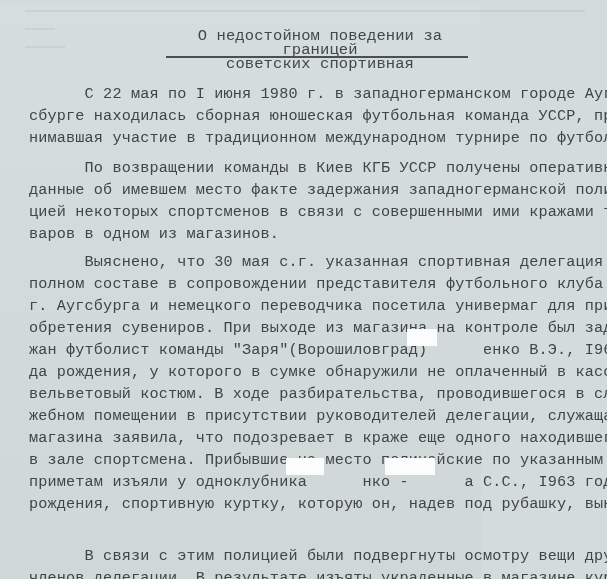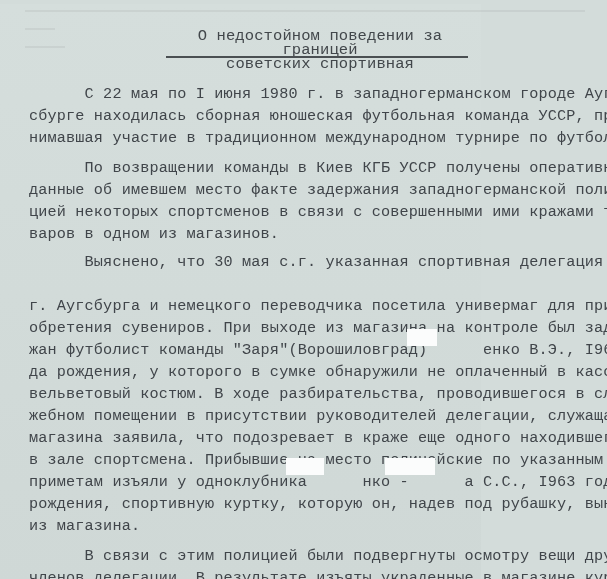--- a/index.html
+++ b/index.html
@@ -60,31 +60,31 @@
   <div class="line" style="top:81px;">      С 22 мая по I июня 1980 г. в западногерманском городе Ауг-</div>
   <div class="line" style="top:103px;">сбурге находилась сборная юношеская футбольная команда УССР, при-</div>
   <div class="line" style="top:125px;">нимавшая участие в традиционном международном турнире по футболу.</div>
 
   <div class="line" style="top:155px;">      По возвращении команды в Киев КГБ УССР получены оперативные</div>
   <div class="line" style="top:177px;">данные об имевшем место факте задержания западногерманской поли-</div>
   <div class="line" style="top:199px;">цией некоторых спортсменов в связи с совершенными ими кражами то-</div>
   <div class="line" style="top:221px;">варов в одном из магазинов.</div>
 
   <div class="line" style="top:249px;">      Выяснено, что 30 мая с.г. указанная спортивная делегация в</div>
+  <div class="line" style="top:271px;">полном составе в сопровождении представителя футбольного клуба</div>
   <div class="line" style="top:293px;">г. Аугсбурга и немецкого переводчика посетила универмаг для при-</div>
   <div class="line" style="top:315px;">обретения сувениров. При выходе из магазина на контроле был задер-</div>
   <div class="line" style="top:337px;">жан футболист команды "Заря"(Ворошиловград)      енко В.Э., I963 го-</div>
   <div class="line" style="top:359px;">да рождения, у которого в сумке обнаружили не оплаченный в кассе</div>
   <div class="line" style="top:381px;">вельветовый костюм. В ходе разбирательства, проводившегося в слу-</div>
   <div class="line" style="top:403px;">жебном помещении в присутствии руководителей делегации, служащая</div>
   <div class="line" style="top:425px;">магазина заявила, что подозревает в краже еще одного находившегося</div>
   <div class="line" style="top:447px;">в зале спортсмена. Прибывшие на место полицейские по указанным ею</div>
   <div class="line" style="top:469px;">приметам изъяли у одноклубника      нко -      а С.С., I963 года</div>
   <div class="line" style="top:491px;">рождения, спортивную куртку, которую он, надев под рубашку, вынес</div>
-  <div class="line" style="top:513px;">из магазина.</div>
 
   <div class="line" style="top:543px;">      В связи с этим полицией были подвергнуты осмотру вещи других</div>
   <div class="line" style="top:565px;">членов делегации. В результате изъяты украденные в магазине курт-</div>
 
   <div class="redact" style="left:407px;top:325px;width:30px;height:17px;"></div>
   <div class="redact" style="left:286px;top:454px;width:38px;height:17px;"></div>
   <div class="redact" style="left:385px;top:454px;width:50px;height:17px;"></div>
 
 </div>
 

